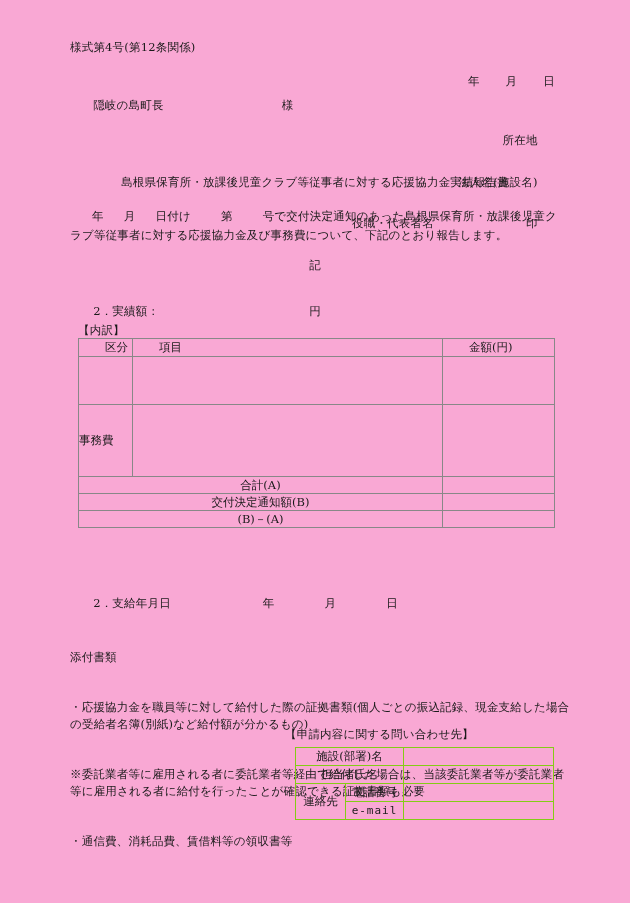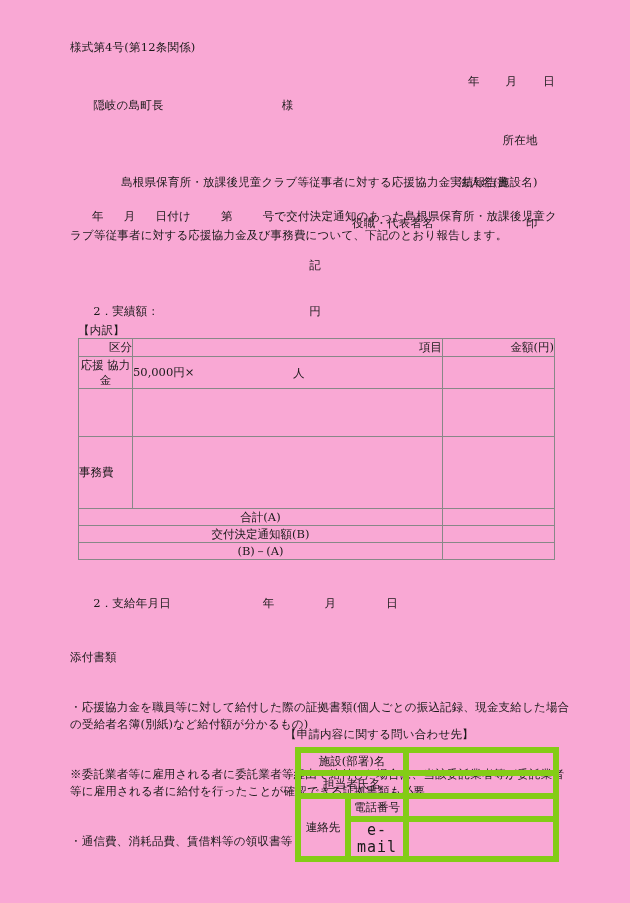--- a/index.html
+++ b/index.html
@@ -86,23 +86,24 @@
     font-size: 11.5px;
     font-family: "DejaVu Serif", "Liberation Serif", serif;
   }
   #breakdown-table td {
     border: 1px solid #888888;
     padding: 0;
     vertical-align: middle;
     color: #1a1a1a;
   }
   #breakdown-table .hd {
-    text-align: right;
+    text-align: left;
     height: 17px;
     line-height: 17px;
+    padding-left: 26px;
   }
   .col-kubun { width: 54px; }
   .col-komoku { width: 310px; }
   .col-kingaku { width: 112px; }
   .cell-kyoryoku {
     text-align: center;
     line-height: 1.25;
     padding: 2px 0;
   }
   .row-kyoryoku { height: 32px; }
@@ -140,31 +141,31 @@
     position: absolute;
     left: 225px;
     top: 747px;
     width: 258px;
     border-collapse: collapse;
     table-layout: fixed;
     font-size: 11.5px;
     font-family: "DejaVu Serif", "Liberation Serif", serif;
   }
   #contact-table td {
-    border: 6px solid #84cc16;
+    border: 1px solid #84cc16;
     padding: 0;
     height: 17px;
     line-height: 17px;
     text-align: center;
     color: #1a1a1a;
   }
   .cc-1 { width: 50px; }
   .cc-2 { width: 58px; }
   .cc-3 { width: 150px; }
-  .mono { font-family: "DejaVu Sans Mono", "Liberation Mono", monospace; font-size: 15px; letter-spacing: 1px; }
+  .mono { font-family: "DejaVu Sans Mono", "Liberation Mono", monospace; font-size: 11px; letter-spacing: 1px; }
 </style>
 </head>
 <body>
 
 <div id="page">
   <div class="sheet">
 
     <div class="t abs" id="form-no">様式第4号(第12条関係)</div>
 
     <div class="t abs" id="date-line">
@@ -198,26 +199,20 @@
         <col class="col-kubun">
           <col class="col-komoku">
           <col class="col-kingaku">
       </colgroup>
       <tbody>
         <tr>
           <td class="hd">区分</td>
           <td class="hd">項目</td>
           <td class="hd">金額(円)</td>
         </tr>
-        <tr class="row-kyoryoku">
-          <td class="cell-kyoryoku">応援
-協力金</td>
-          <td class="cell-komoku-kyoryoku"><span>50,000円×</span><span class="unit">人</span></td>
-          <td></td>
-        </tr>
         <tr class="row-blank">
           <td></td>
           <td></td>
           <td></td>
         </tr>
         <tr class="row-jimu">
           <td class="cell-jimu">事務費</td>
           <td></td>
           <td></td>
         </tr>

